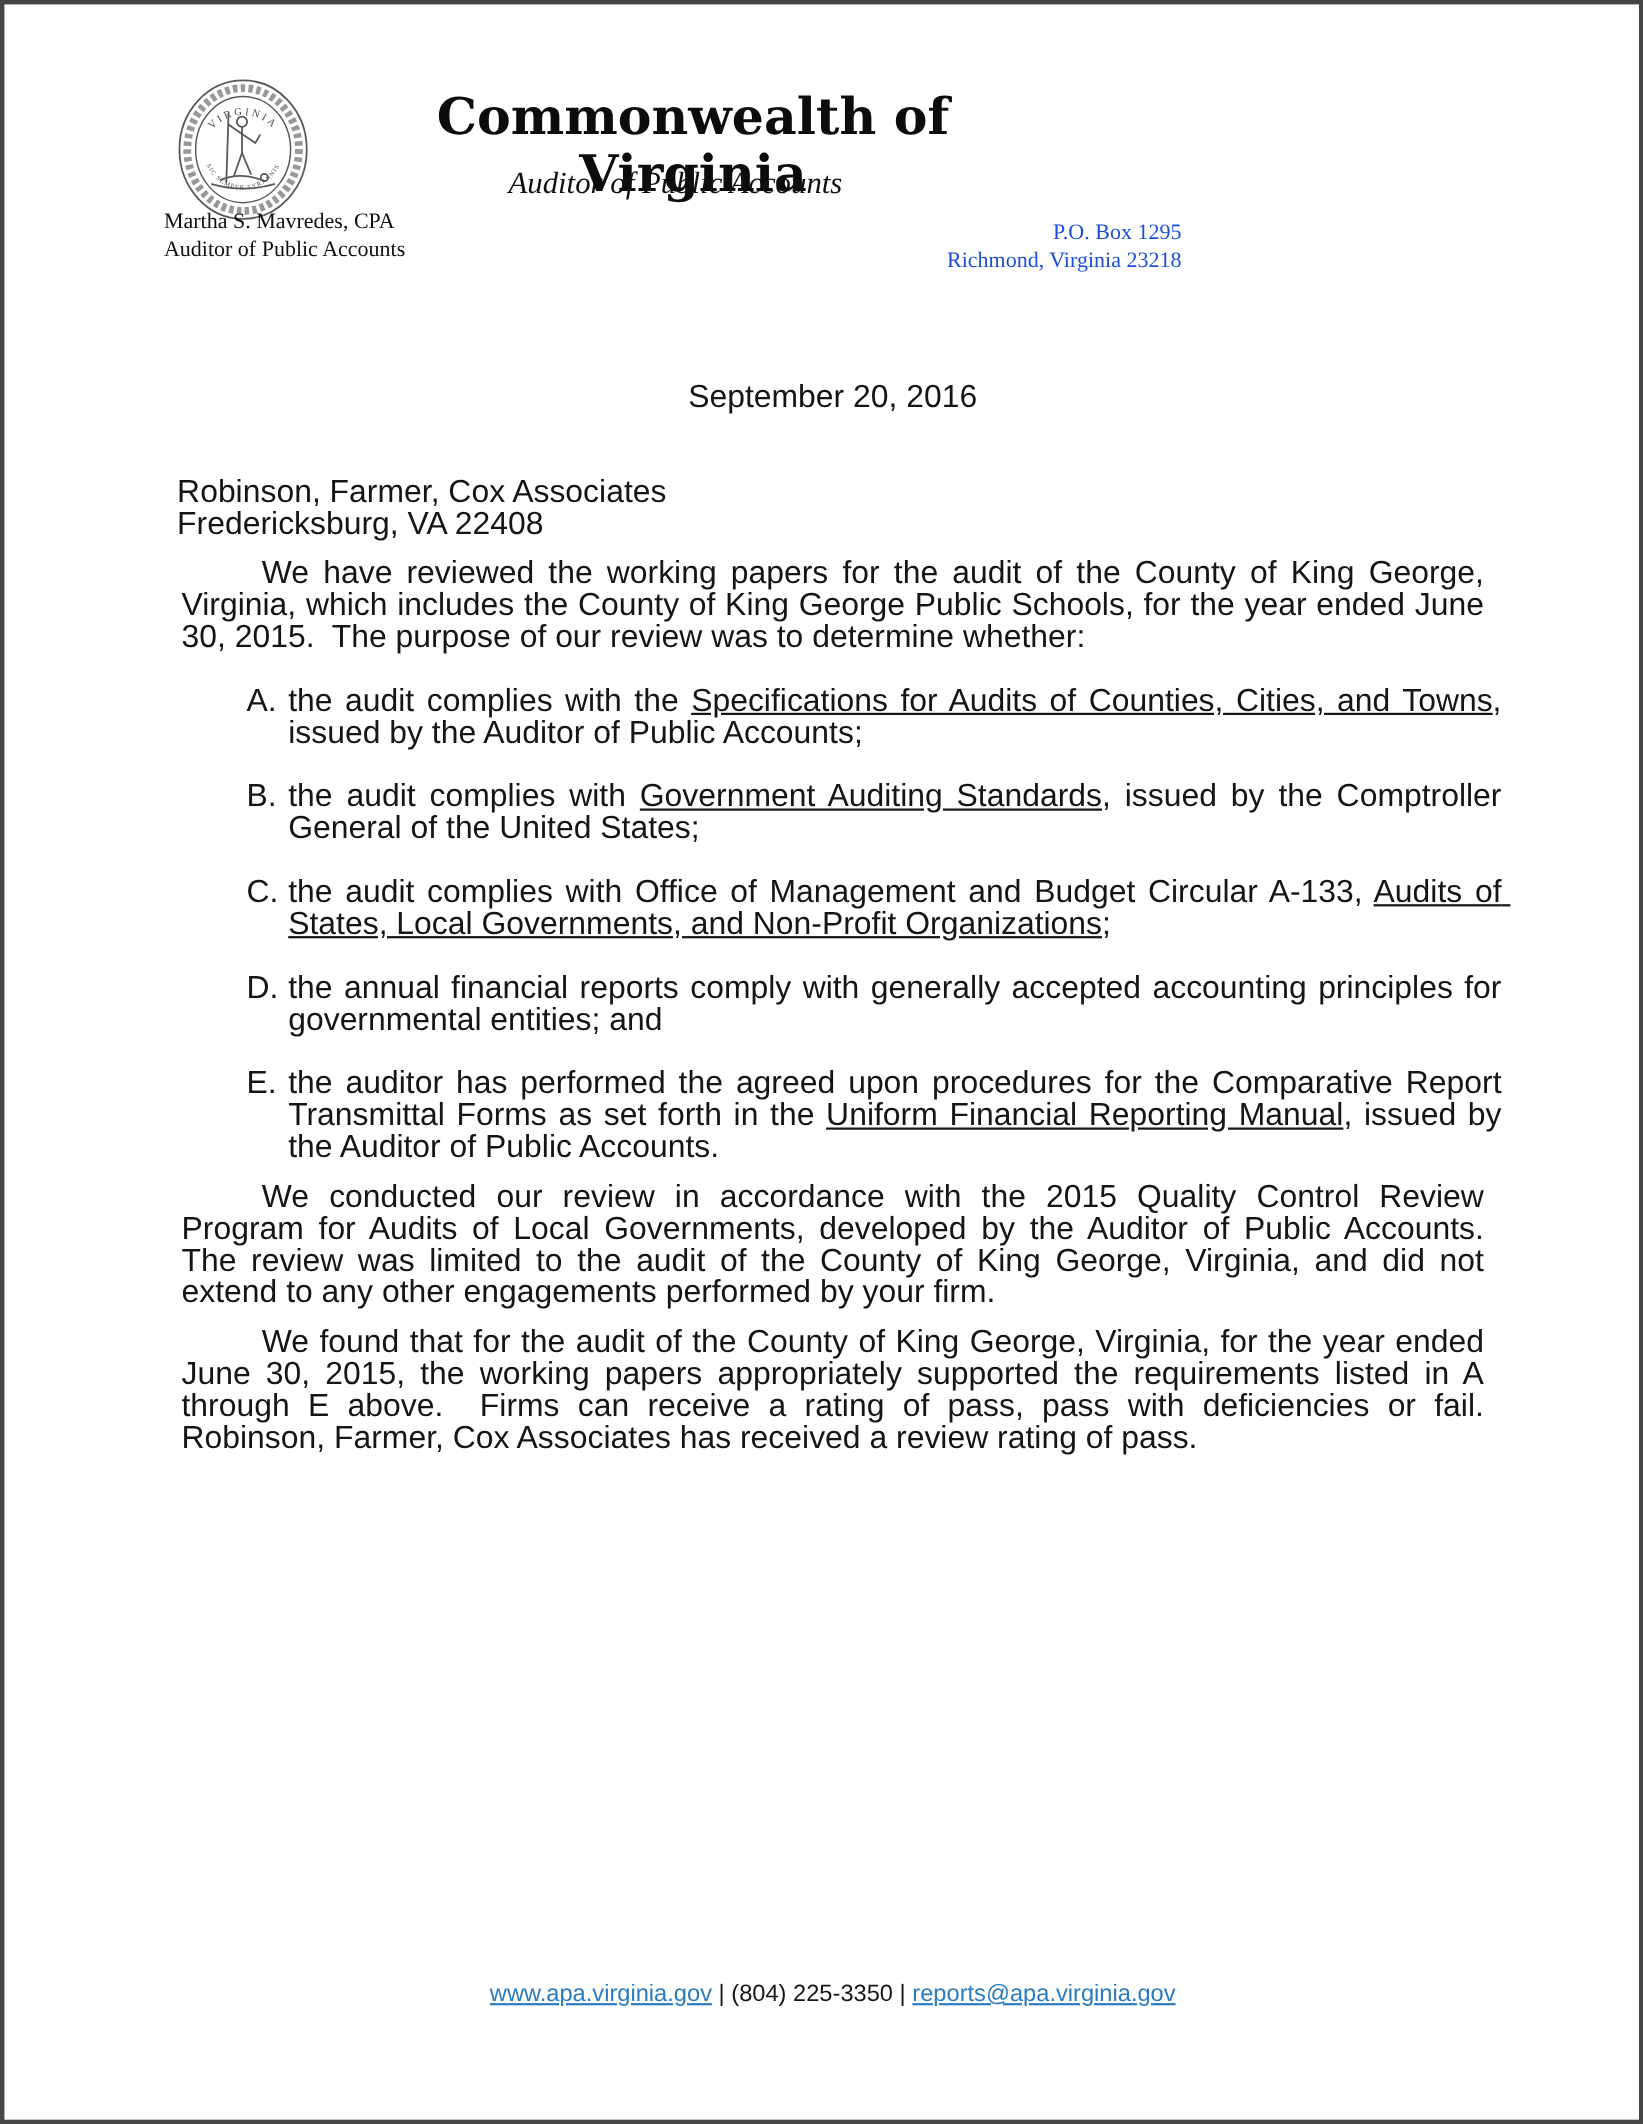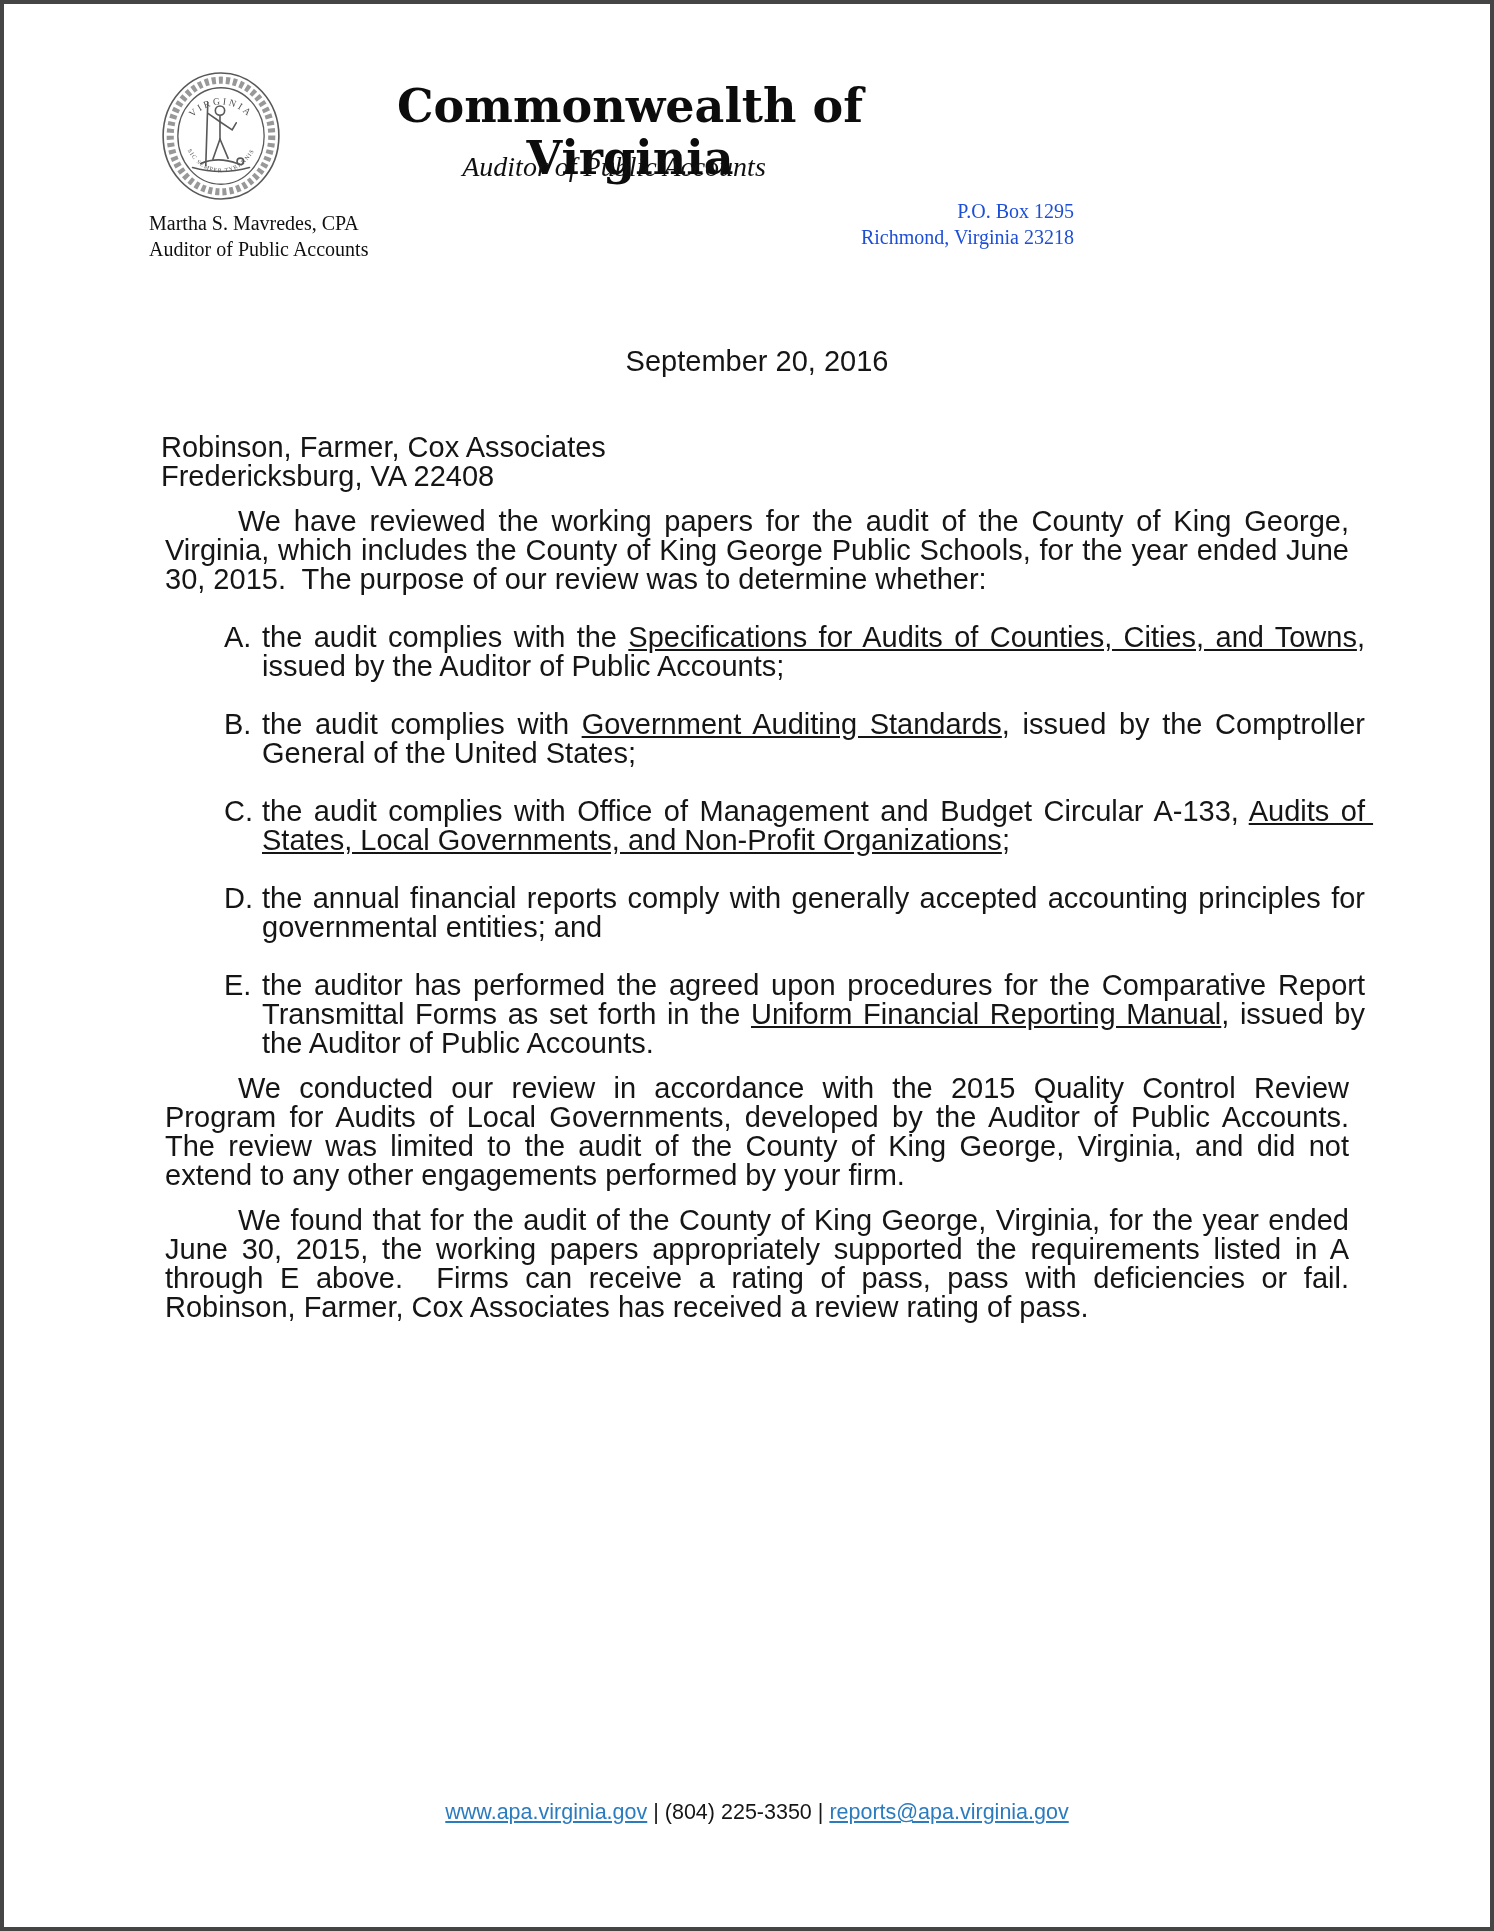--- a/index.html
+++ b/index.html
@@ -21,21 +21,21 @@
     font-family:"DejaVu Serif","Liberation Serif",serif;
     font-weight:700;font-size:46px;line-height:52px;color:#0c0c0c;
   }
   .hdr-subtitle{
     position:absolute;left:300px;top:146px;width:620px;
     text-align:center;
     font-family:"Liberation Serif",serif;
     font-style:italic;font-size:28px;line-height:34px;color:#101010;
   }
   .hdr-left{
-    position:absolute;left:145px;top:206px;
+    position:absolute;left:145px;top:184px;
     font-family:"Liberation Serif",serif;font-size:20px;line-height:26px;color:#101010;
   }
   .hdr-right{
     position:absolute;left:790px;top:194px;width:280px;text-align:right;
     font-family:"Liberation Serif",serif;font-size:20px;line-height:26px;color:#1d4ed8;
   }
   
   .letter{position:absolute;left:145px;top:343px;width:1216px;font-size:29px;line-height:29px;}
   .date-line{text-align:center;}
   .recipient{margin-top:57px;margin-left:12px;}

